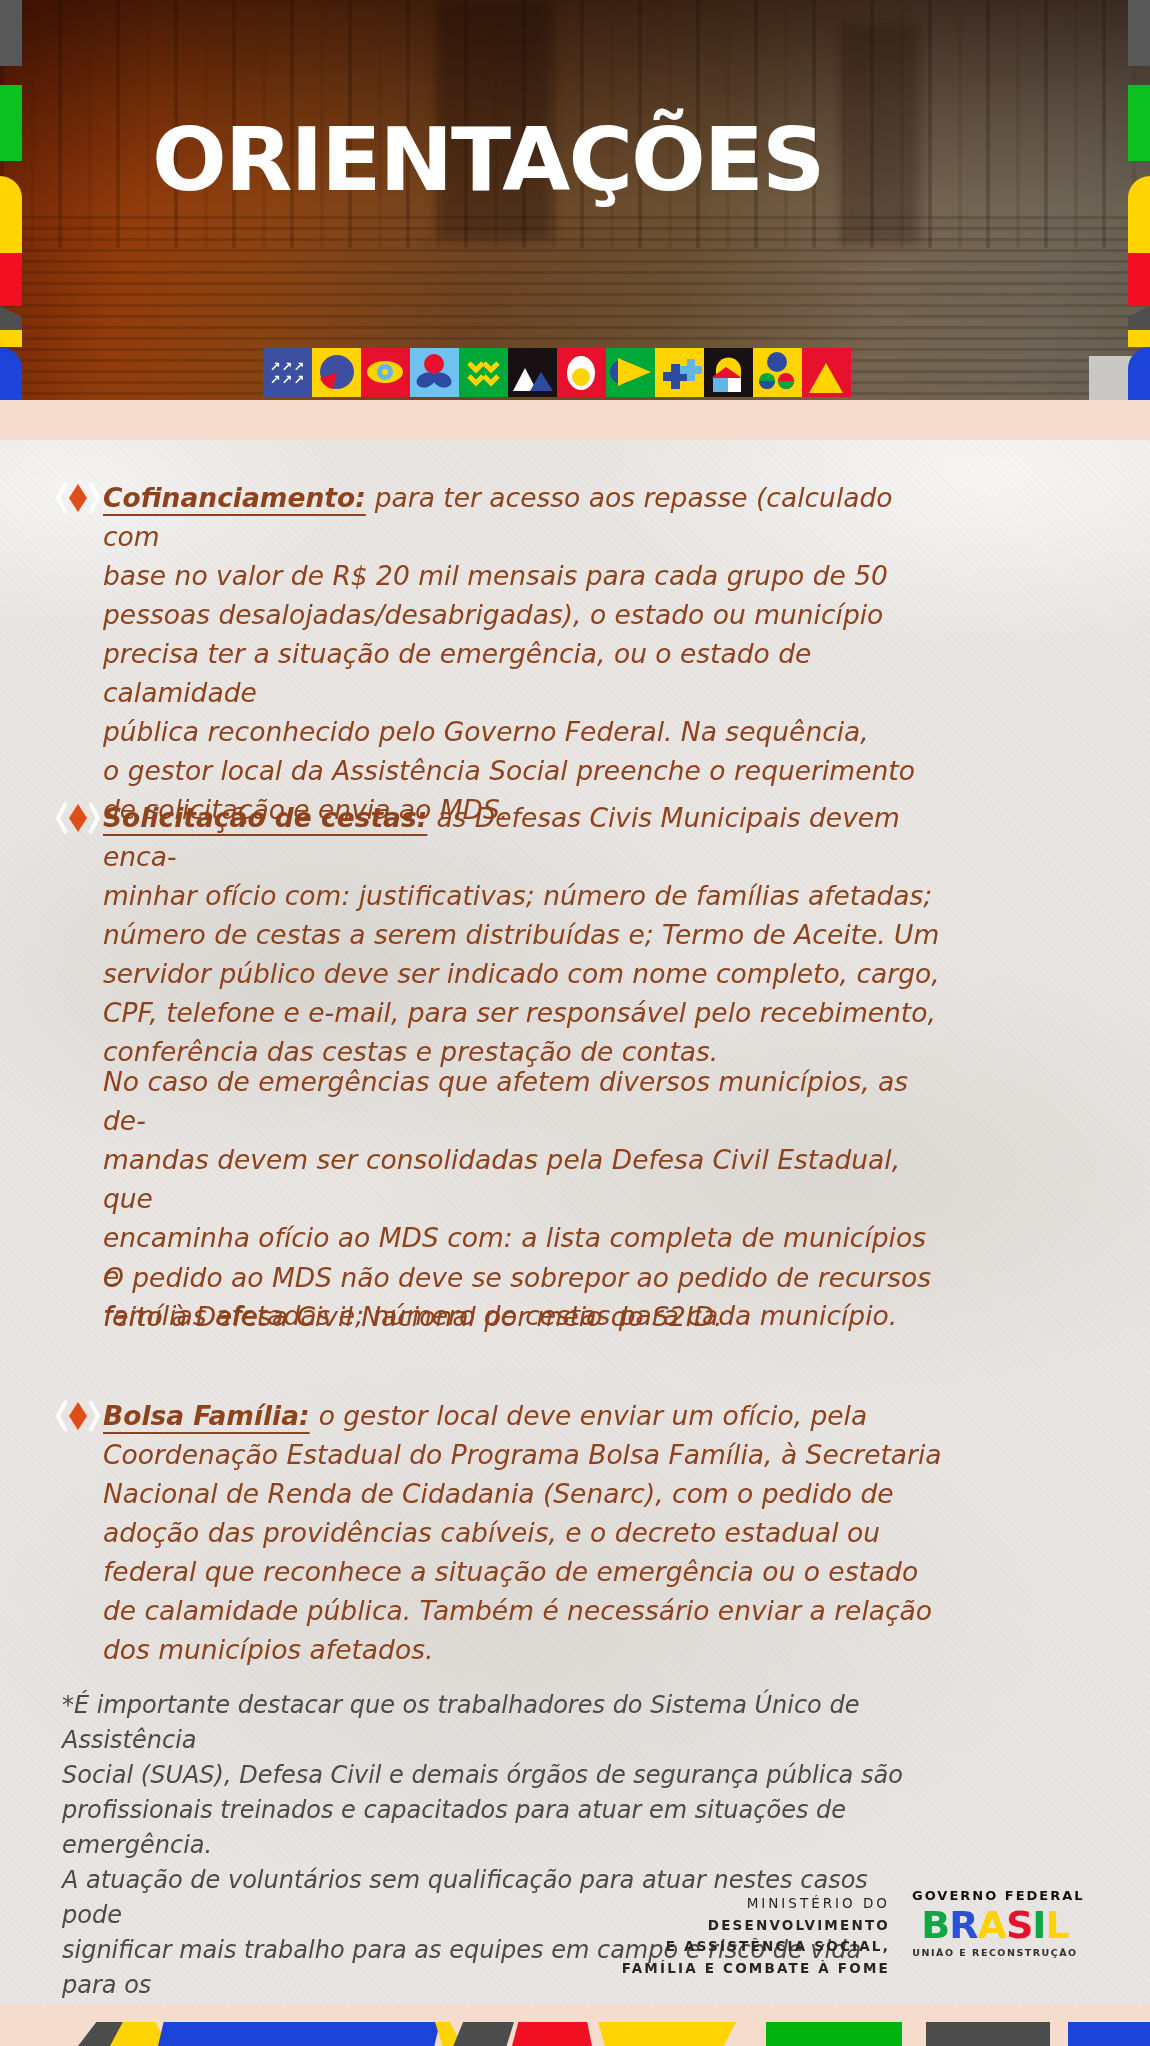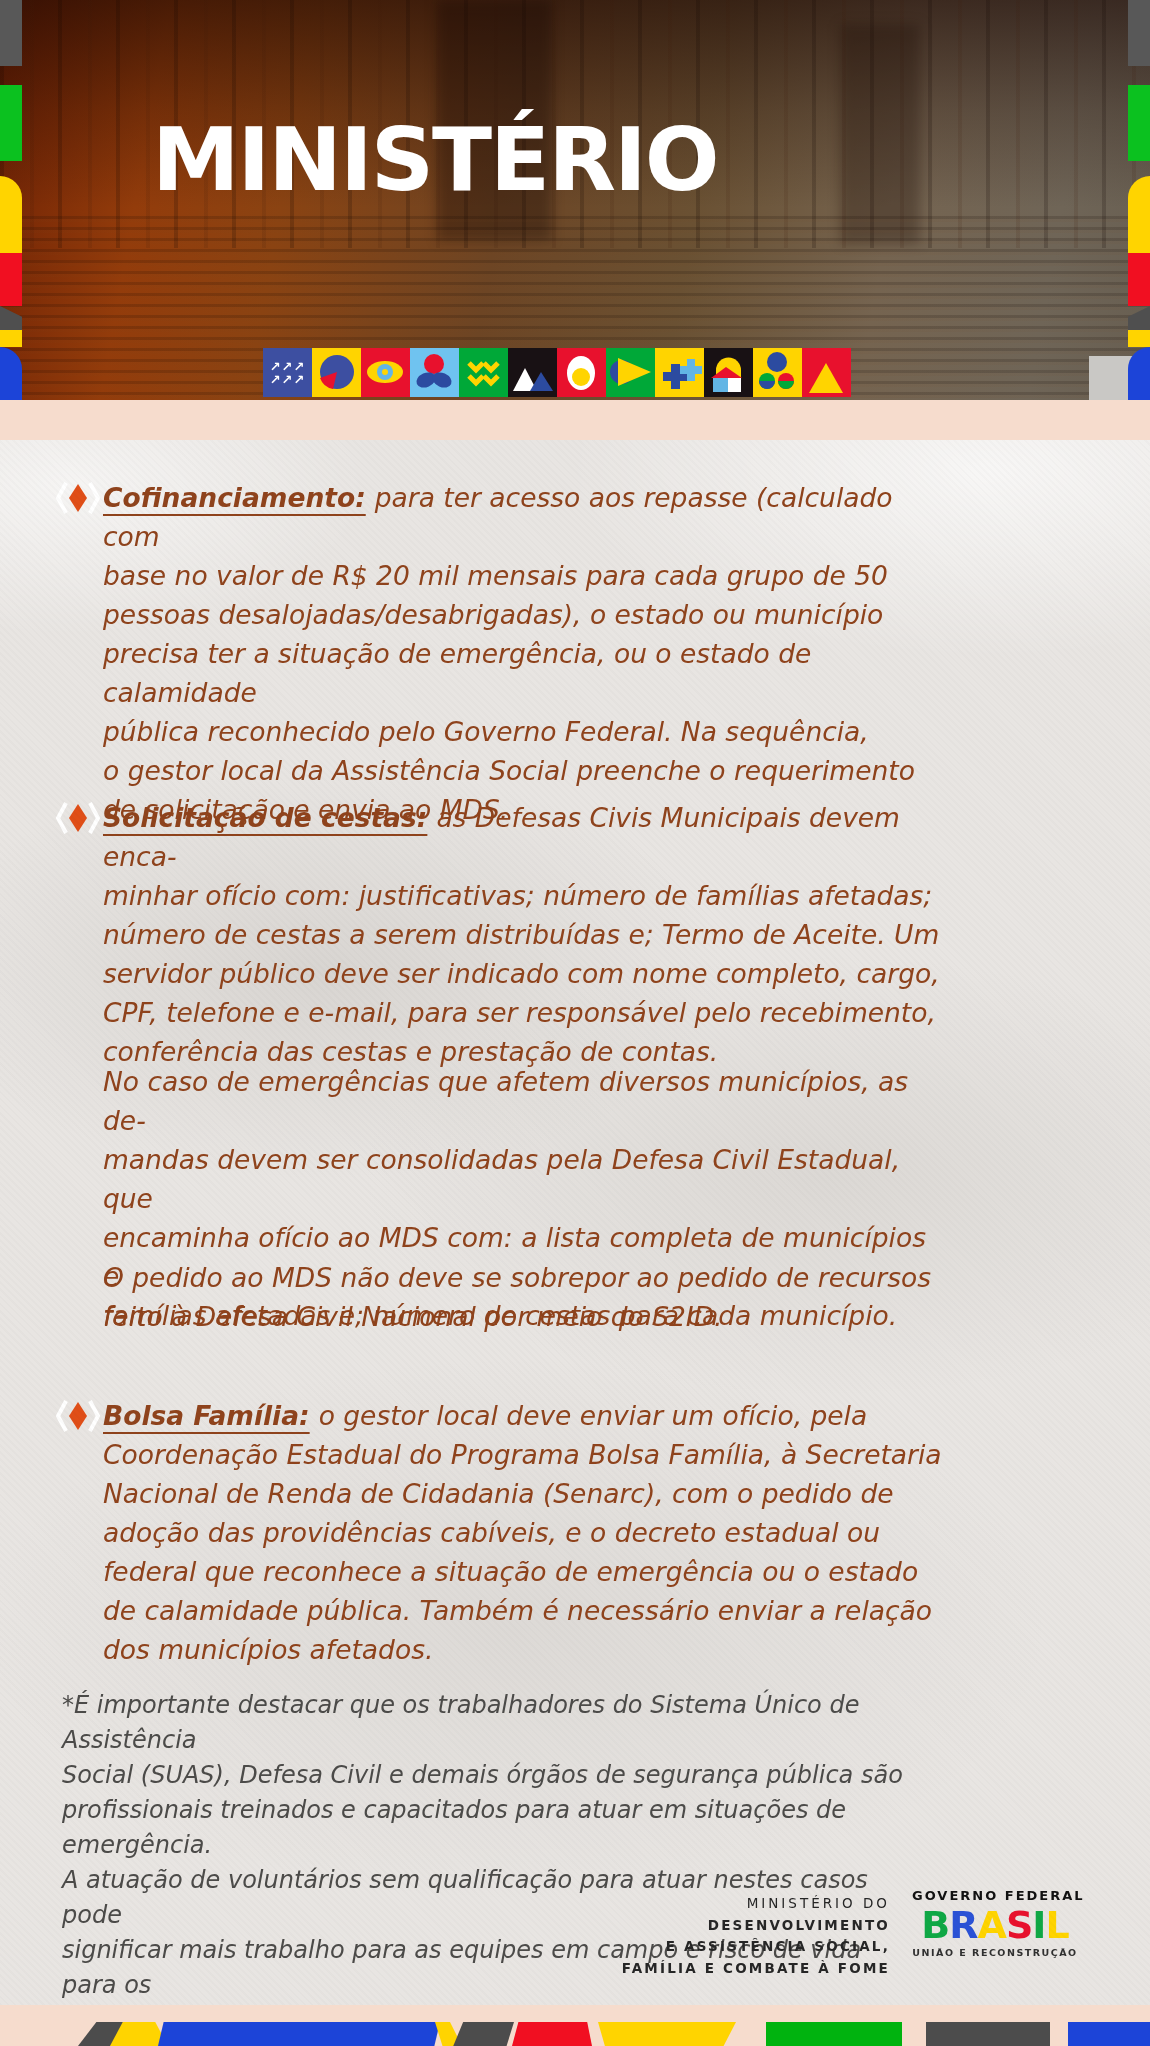--- a/index.html
+++ b/index.html
@@ -97,21 +97,21 @@
 </head>
 <body>
 
 <div class="stage">
 
   <header class="hero">
     <div class="doors"></div>
     <div class="shade1"></div>
     <div class="shade2"></div>
     <div class="water"></div>
-    <h1 class="title">MINISTÉRIO</h1>
+    <h1 class="title">ORIENTAÇÕES</h1>
 
     <div class="edge edge-left">
       <i class="eb-gray1"></i>
       <i class="eb-green"></i>
       <i class="eb-yellow1"></i>
       <i class="eb-red"></i>
       <i class="eb-gray2"></i>
       <i class="eb-yellow2"></i>
       <i class="eb-blue"></i>
     </div>

